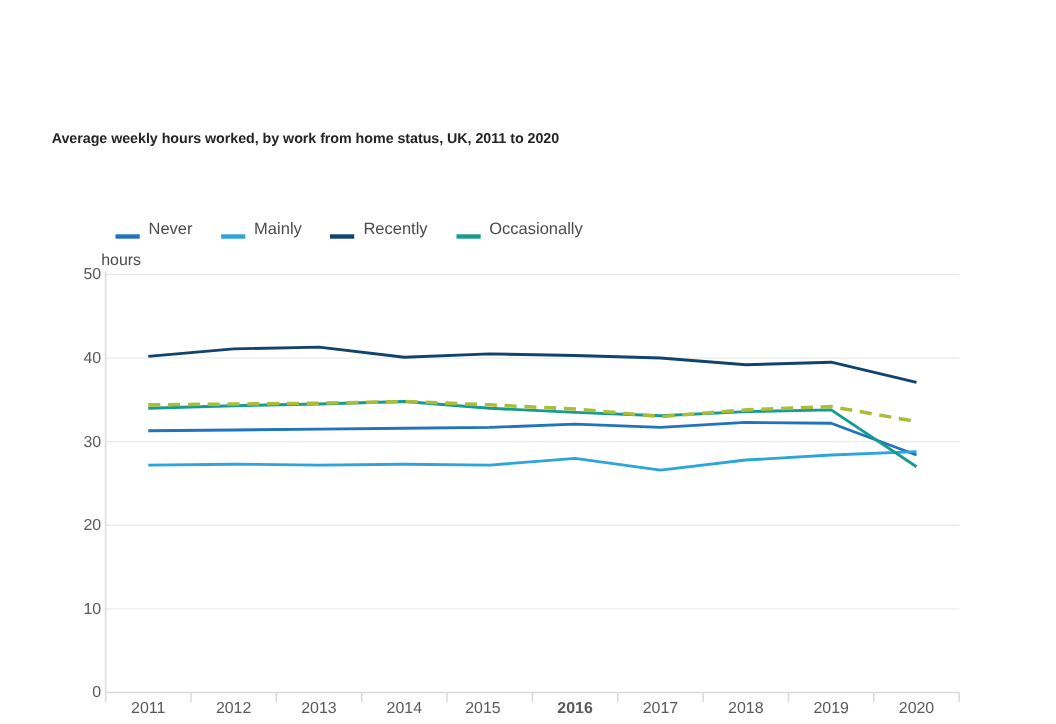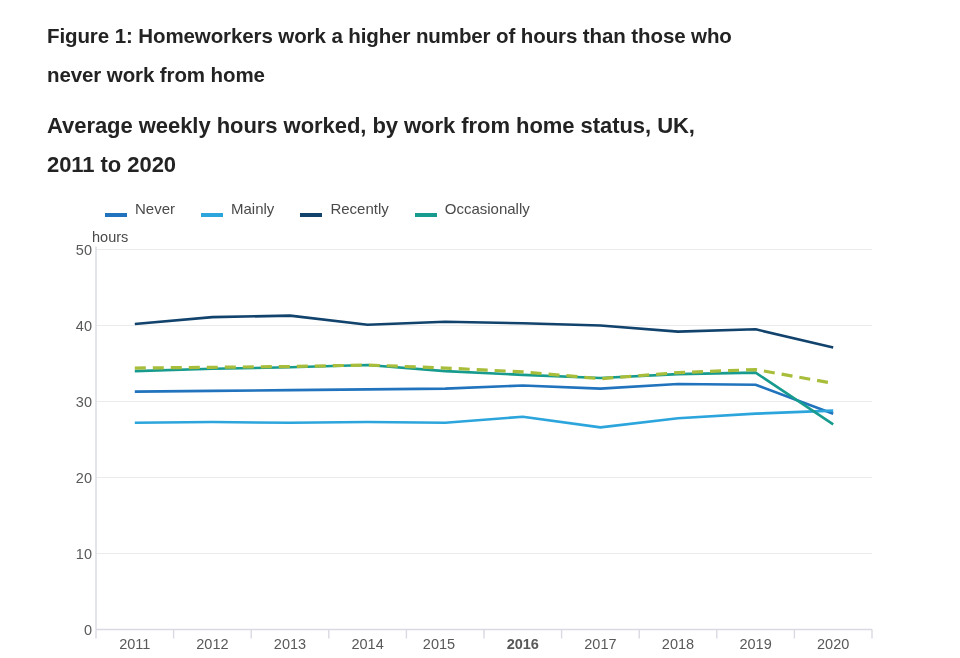--- a/index.html
+++ b/index.html
@@ -30,21 +30,21 @@
     font-weight: bold;
     line-height: 39px;
     color: #232323;
     letter-spacing: -0.1px;
   }
   .subtitle {
     position: absolute;
     left: 47px;
     top: 106px;
     width: 700px;
-    font-size: 22px;
+    font-size: 13px;
     font-weight: bold;
     line-height: 39px;
     color: #232323;
     letter-spacing: -0.05px;
   }
   .legend {
     position: absolute;
     left: 105px;
     top: 196px;
     height: 24px;
@@ -116,21 +116,20 @@
     position: absolute;
     left: 0; top: 0;
     width: 960px; height: 658px;
   }
 </style>
 </head>
 <body>
 
 <div id="figure">
 
-  <div class="title">Figure 1: Homeworkers work a higher number of hours than those who never work from home</div>
   <div class="subtitle">Average weekly hours worked, by work from home status, UK, 2011 to 2020</div>
 
   <div class="legend" id="legend">
       <div class="legend-item">
         <span class="legend-swatch" style="background: rgb(32, 115, 188);"></span>
         <span class="legend-label">Never</span>
       </div>
       <div class="legend-item">
         <span class="legend-swatch" style="background: rgb(44, 165, 220);"></span>
         <span class="legend-label">Mainly</span>

